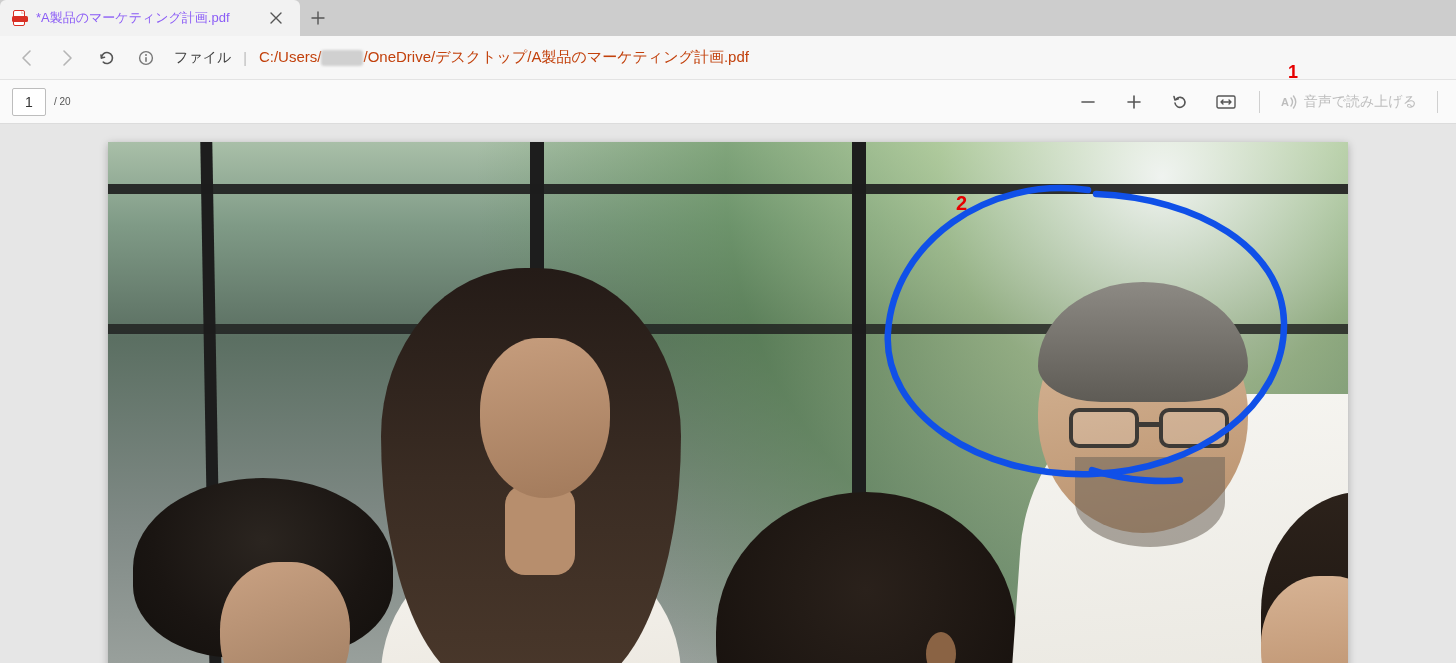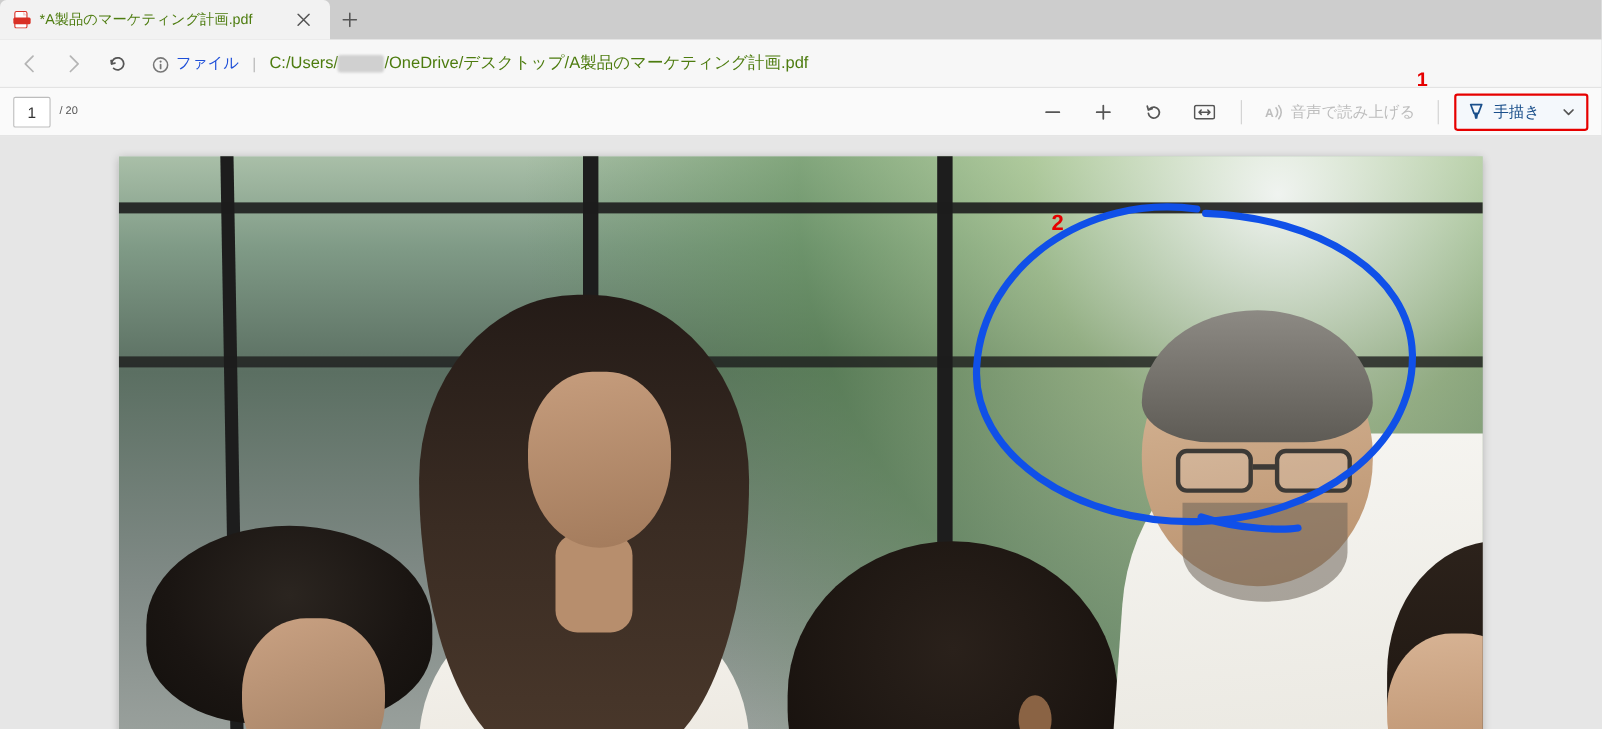--- a/index.html
+++ b/index.html
@@ -35,21 +35,21 @@
   .tab .favicon {
     width: 16px; height: 16px;
     display: flex; align-items: center; justify-content: center;
     color: #d93025;
     font-size: 9px;
     font-weight: bold;
   }
   .tab .title {
     flex: 1;
     font-size: 13px;
-    color: #4d7c0f;
+    color: #8b5cf6;
     white-space: nowrap;
     overflow: hidden;
     text-overflow: ellipsis;
   }
   .tab .close {
     width: 24px; height: 24px;
     display: flex; align-items: center; justify-content: center;
     color: #555;
     border-radius: 3px;
   }
@@ -80,29 +80,29 @@
   .omnibox {
     flex: 1;
     display: flex;
     align-items: center;
     gap: 8px;
     height: 32px;
     padding-left: 8px;
     color: #555;
   }
   .omnibox .leading {
-    display: flex; align-items: flex-end; gap: 6px;
-    color: #1d4ed8;
+    display: flex; align-items: center; gap: 20px;
+    color: #404040;
   }
   .omnibox .sep {
     color: #bbb;
     padding: 0 4px;
   }
   .omnibox .url {
-    color: #4d7c0f;
+    color: #c2410c;
     font-size: 15px;
     white-space: nowrap;
   }
   .url-blur {
     display:inline-block;
     width: 42px; height: 16px;
     background: #d0d0d0;
     border-radius: 3px;
     vertical-align: middle;
     filter: blur(1px);
@@ -349,32 +349,20 @@
   <div class="readaloud">
     <svg width="18" height="18" viewBox="0 0 18 18">
       <text x="1" y="13" font-size="11" font-weight="600" fill="#bdbdbd">A</text>
       <path d="M11 5 q3 4 0 8 M13.5 3 q4.5 6 0 12" stroke="#bdbdbd" stroke-width="1.4" fill="none" stroke-linecap="round"></path>
     </svg>
     <span>音声で読み上げる</span>
   </div>
 
   <div class="vdiv"></div>
 
-  <div class="draw-button">
-    <svg width="16" height="16" viewBox="0 0 16 16">
-      <path d="M3 1 H13 L10 9 H6 Z" fill="none" stroke="#1a4f8b" stroke-width="1.6" stroke-linejoin="round"></path>
-      <path d="M6 9 H10 L9 14 H7 Z" fill="#1a4f8b"></path>
-    </svg>
-    <span>手描き</span>
-    <span class="chev">
-      <svg width="12" height="12" viewBox="0 0 12 12">
-          <path d="M2 4 L6 8 L10 4" fill="none" stroke="#555" stroke-width="1.6" stroke-linecap="round" stroke-linejoin="round"></path>
-        </svg>
-    </span>
-  </div>
 
   <span class="callout-1" style="top:-18px; right:158px;">1</span>
 </div>
 
 <div class="docview">
   <div class="page">
     <div class="photo-bg"></div>
     <div class="window-frame wv1"></div>
     <div class="window-frame wv2"></div>
     <div class="window-frame wv3"></div>

